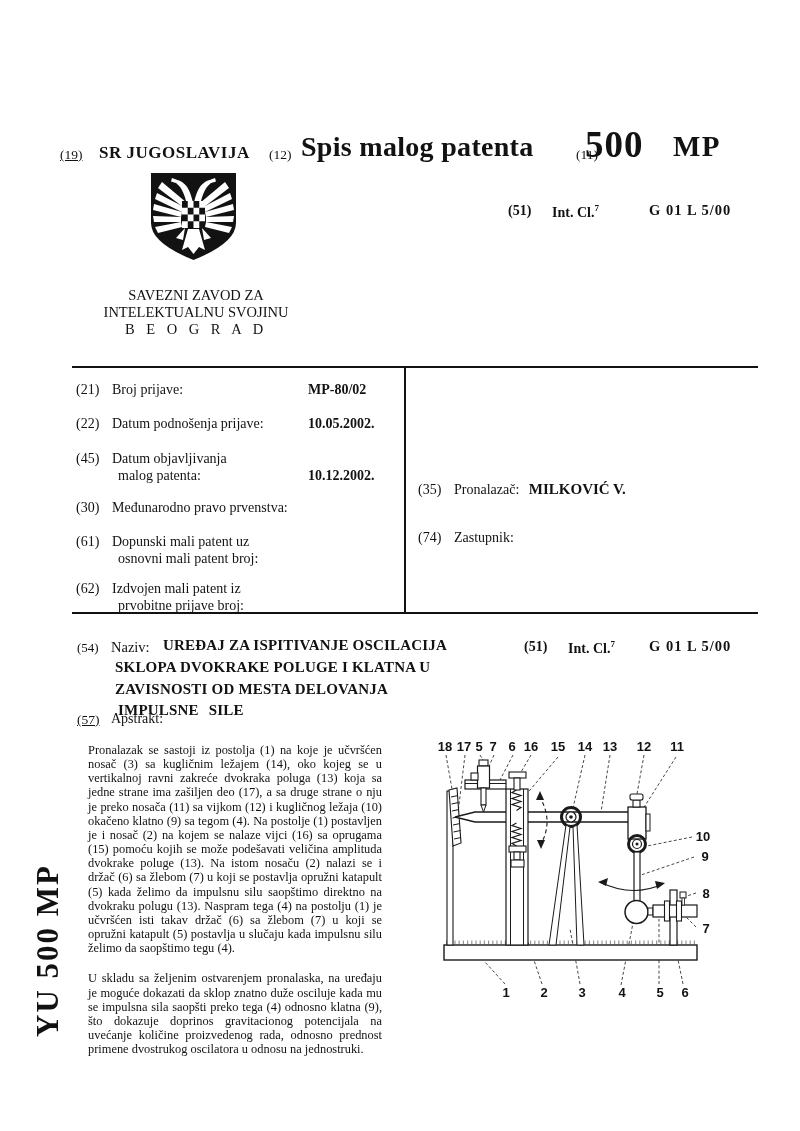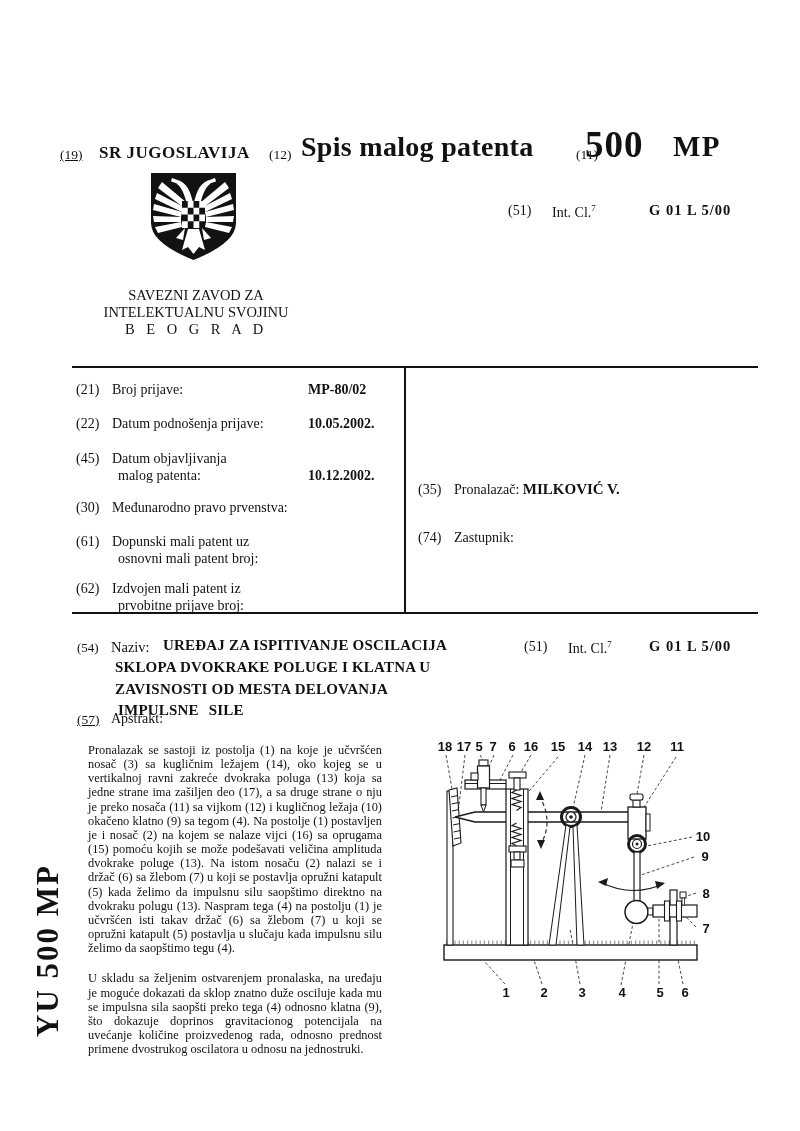--- a/index.html
+++ b/index.html
@@ -13,21 +13,21 @@
   .code{font-size:13px;}
   .b{font-weight:bold;}
   .rule{position:absolute; background:#121212;}
   
   .hdr-code{font-size:13.5px;}
   .hdr-country{font-size:17px; font-weight:bold; letter-spacing:.5px;}
   .hdr-doctype{font-size:28px; font-weight:bold; letter-spacing:.3px;}
   .hdr-number{font-size:37px; font-weight:800; letter-spacing:1px;}
   .hdr-mp{font-size:29px; font-weight:600; letter-spacing:1.5px;}
   
-  .intcl{font-size:14px;}
+  .intcl{font-size:14px;font-weight:bold;}
   .intcl sup{font-size:9px;}
   .intcl-val{font-size:14.5px; font-weight:bold; letter-spacing:1px;margin-left:12px;}
   
   .office{font-size:14.5px; text-align:center; width:260px; line-height:17px;}
   .office .sp{letter-spacing:4px;}
   
   .brow{position:absolute; left:76px; width:325px; font-size:14px; line-height:17px;}
   .bcode{position:absolute; left:0; top:0;}
   .blabel{position:absolute; left:36px; top:0; width:195px;}
   .blabel .l2{display:block; padding-left:6px;}
@@ -135,21 +135,21 @@
     <span class="blabel"><span>Dopunski mali patent uz</span><span class="l2">osnovni mali patent broj:</span></span>
   </div>
   <div class="brow" style="top:580px;">
     <span class="bcode">(62)</span>
     <span class="blabel"><span>Izdvojen mali patent iz</span><span class="l2">prvobitne prijave broj:</span></span>
   </div>
 
   <div class="abs rrow" style="left:418px; top:481px; width:330px;">
     <span style="position:absolute; left:0;">(35)</span>
     <span style="margin-left:36px;">Pronalazač:</span>
-    <span class="b" style="font-size:15px;">MILKOVIĆ V.</span>
+    <span class="b" style="margin-left:6px; font-size:15px;">MILKOVIĆ V.</span>
   </div>
   <div class="abs rrow" style="left:418px; top:529px; width:330px;">
     <span style="position:absolute; left:0;">(74)</span>
     <span style="margin-left:36px;">Zastupnik:</span>
   </div>
 
   <span class="abs code" style="left:77px; top:640px;">(54)</span>
   <span class="abs" style="left:111px; top:639px; font-size:14.5px;">Naziv:</span>
   <span class="abs tline" style="left:163px; top:637px;">UREĐAJ ZA ISPITIVANJE OSCILACIJA</span>
   <span class="abs tline" style="left:115px; top:659px;">SKLOPA DVOKRAKE POLUGE I KLATNA U</span>

